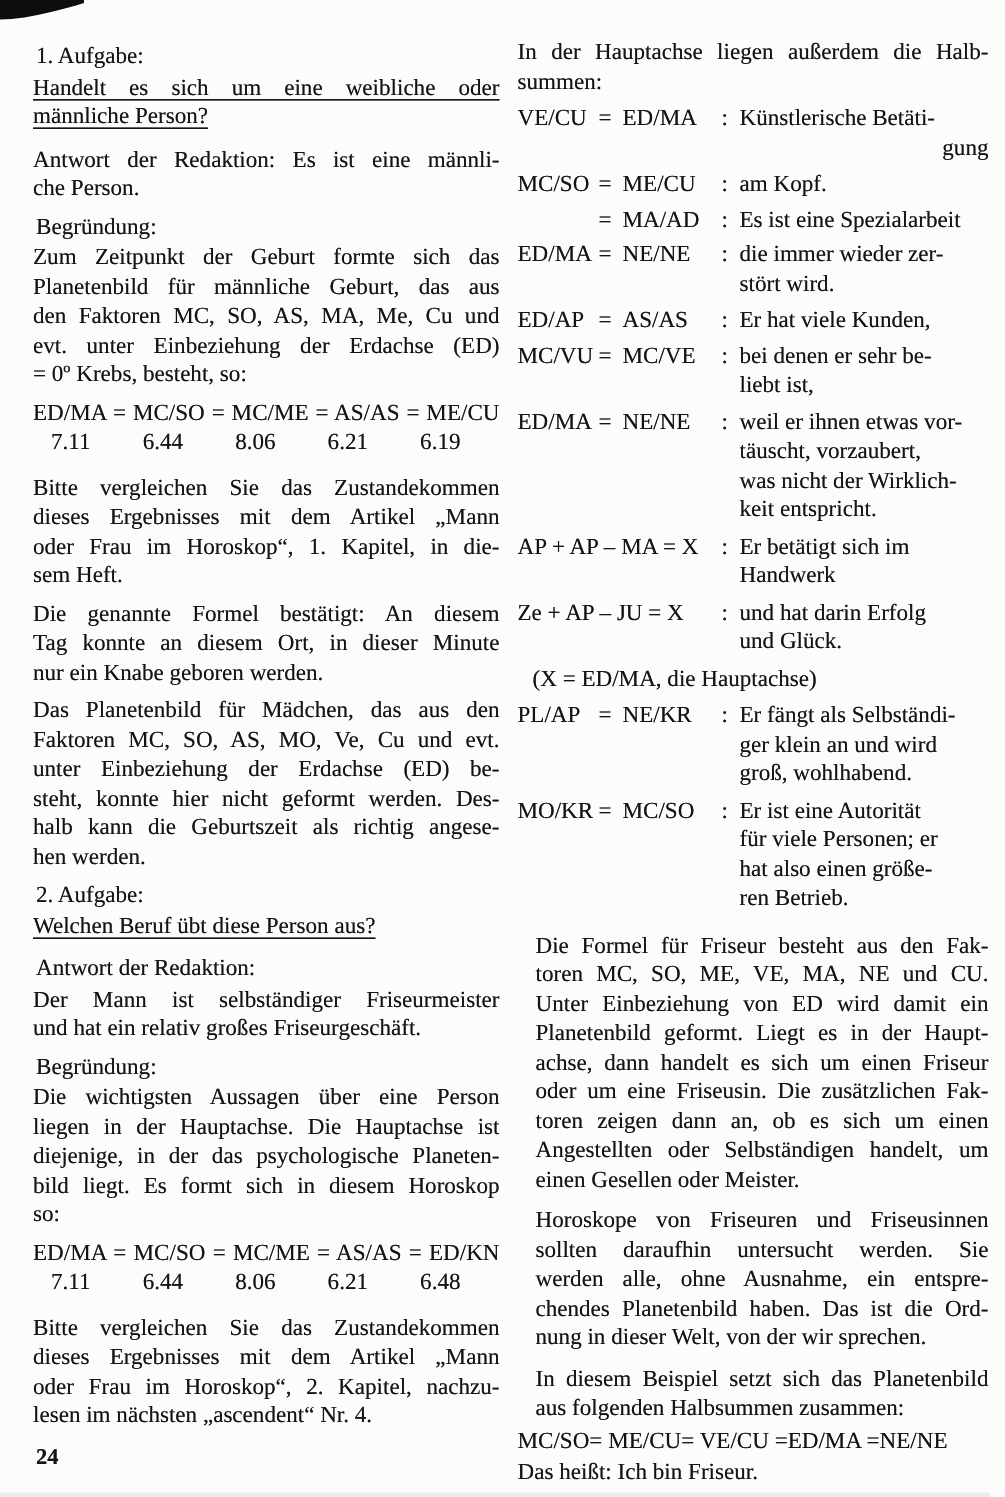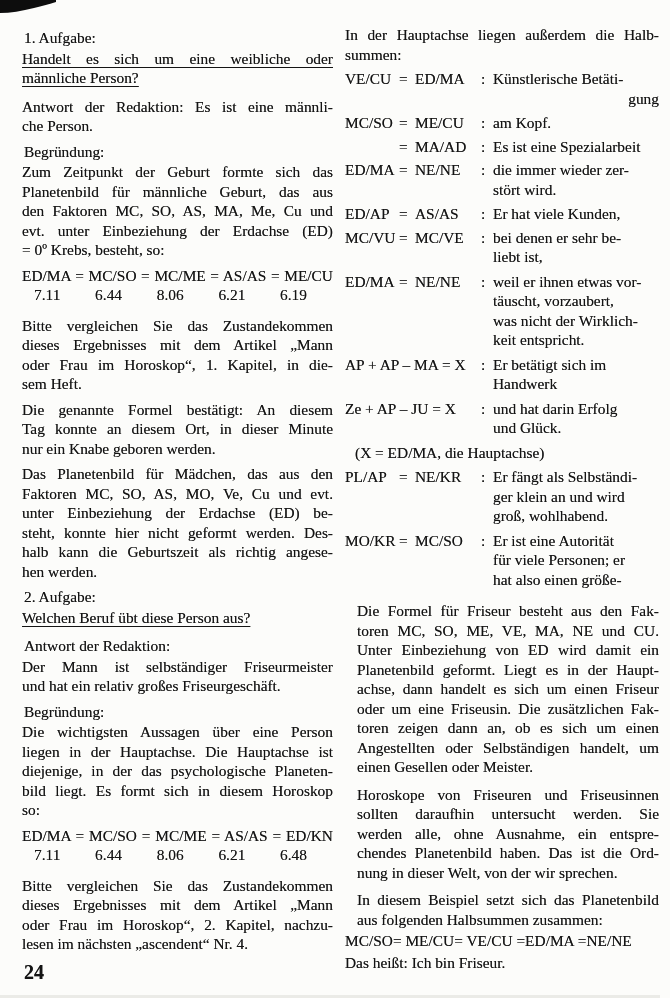--- a/index.html
+++ b/index.html
@@ -23,21 +23,21 @@
   .para{margin:0 0 6px 0;}
   .q{margin:0 0 9px 0;}
   .jtext .ln{text-align:justify;text-align-last:justify;}
   .jtext .ln:last-child{text-align-last:auto;}
   .underline .ln{text-decoration:underline;text-underline-offset:2.5px;}
 
   .formula{margin:3px 0 11px 0;}
   .formula .expr{text-align:justify;text-align-last:justify;white-space:normal;}
   .formula .vals{display:flex;justify-content:space-between;padding:0 26px 0 12px;}
 
-  .pagenum{margin-top:9px;font-weight:bold;font-size:20px;margin-left:2px;}
+  .pagenum{margin-top:9px;font-weight:bold;font-size:15px;margin-left:2px;}
 
   .hs-row{display:grid;grid-template-columns:54px 16px 66px 12px 1fr;align-items:start;margin:4px 0 2px 0;}
   .hs-row .c-desc .ln{white-space:nowrap;}
   .hs-row .c-expr{grid-column:1/4;white-space:nowrap;}
   .gsm{margin-top:5px;}
   .desc-last-right .ln:last-child{text-align:right;}
   .note{margin:5px 0 4px 10px;}
   .rpara{margin:8px 0 7px 12px;}
   .rformula{margin:1px 0 2px 0;white-space:nowrap;}
   .closing{margin:2px 0 0 0;}
@@ -264,20 +264,21 @@
 
     <div class="hs-row gsm">
       <span class="c-lhs">MO/KR</span>
       <span class="c-eq">=</span>
       <span class="c-rhs">MC/SO</span>
       <span class="c-colon">:</span>
       <div class="c-desc">
           <div class="ln">Er ist eine Autorität</div>
           <div class="ln">für viele Personen; er</div>
           <div class="ln">hat also einen größe-</div>
+          <div class="ln">ren Betrieb.</div>
         </div>
     </div>
 
     <div class="jtext rpara" style="margin-top:12px;">
         <div class="ln">Die Formel für Friseur besteht aus den Fak-</div>
         <div class="ln">toren MC, SO, ME, VE, MA, NE und CU.</div>
         <div class="ln">Unter Einbeziehung von ED wird damit ein</div>
         <div class="ln">Planetenbild geformt. Liegt es in der Haupt-</div>
         <div class="ln">achse, dann handelt es sich um einen Friseur</div>
         <div class="ln">oder um eine Friseusin. Die zusätzlichen Fak-</div>

